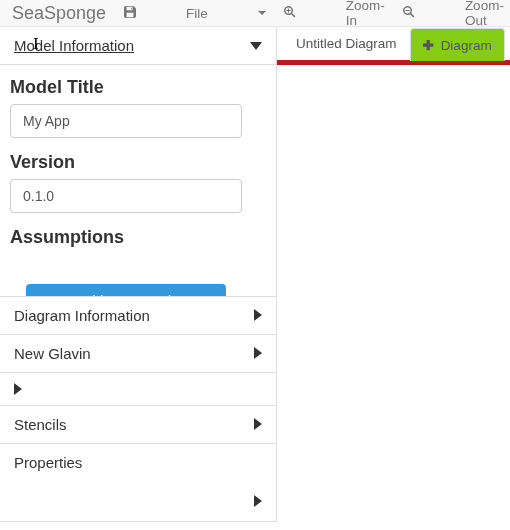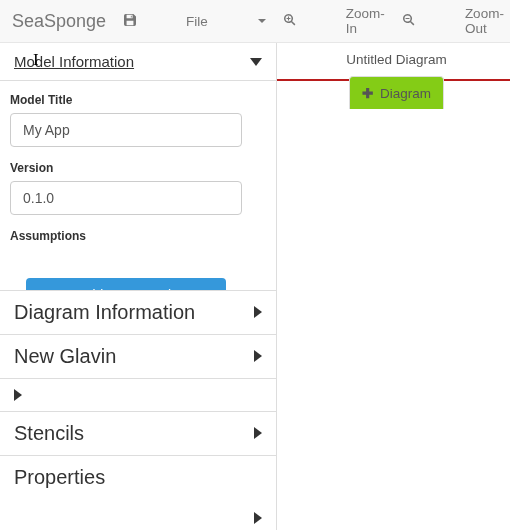--- a/index.html
+++ b/index.html
@@ -4,21 +4,21 @@
 <style>
   * { box-sizing: border-box; }
   html, body {
     margin: 0; padding: 0;
     width: 510px; height: 530px;
     font-family: "Helvetica Neue", Helvetica, Arial, sans-serif;
     font-size: 14px; color: #333; background: #fff; overflow: hidden;
   }
   .navbar {
     display: flex; align-items: center;
-    height: 43px; padding: 0 12px;
+    height: 27px; padding: 0 12px;
     background: #f8f8f8; border-bottom: 1px solid #e7e7e7;
   }
   .brand { font-size: 18px; color: #777; margin-right: 18px; }
   .nav-item {
     color: #777; font-size: 13.5px; margin-right: 18px;
     display: inline-flex; align-items: center; cursor: pointer; gap: 46px;
   }
   .nav-item .glyph { margin-right: 4px; font-size: 12px; }
   .caret-down {
     display: inline-block; width: 0; height: 0; margin-left: 4px;
@@ -46,58 +46,57 @@
     border-left: 8px solid #333; border-right: 0;
   }
   .acc-body {
     padding: 12px 10px 12px 10px;
     border-bottom: 1px solid #ddd;
     overflow: hidden;
     height: 258px;
     position: relative;
   }
   .form-group { margin-bottom: 14px; }
-  .form-label { font-weight: 700; font-size: 12px; margin-bottom: 6px; display: block; }
+  .form-label { font-weight: 700; font-size: 18px; margin-bottom: 6px; display: block; }
   .form-control {
     width: 232px; height: 34px; padding: 6px 12px;
     border: 1px solid #ccc; border-radius: 4px; font-size: 14px;
     color: #555; background: #fff;
   }
   .btn-primary {
     display: inline-flex; align-items: center; justify-content: center;
     background: #3598db; color: #fff; font-size: 14px;
     border: 0; border-radius: 4px; height: 34px; width: 200px;
     cursor: pointer; margin-left: 16px; position: relative;
   }
   .btn-primary .plus { font-weight: 700; margin-right: 5px; }
   .assump-wrap {
     position: absolute; bottom: -22px; left: 10px;
   }
   .tabs {
-    display: flex; align-items: center; height: 38px; padding-left: 6px;
-    border-bottom: 2px solid #b91c1c;
-    flex-direction: column;
+    display: flex; align-items: flex-start; height: 38px; padding-left: 6px;
+    border-bottom: 5px solid #b91c1c;
   }
   .tab {
     padding: 8px 12px; font-size: 13.5px; color: #555;
     border: 1px solid transparent; border-bottom: none;
     border-top-left-radius: 4px; border-top-right-radius: 4px;
     cursor: pointer;
   }
   .tab.active {
     border-color: #ddd; background: #84cc16; position: relative; top: 1px;
   }
   .tab .plus { font-weight: 900; margin-right: 3px; }
   .text-cursor {
     position: absolute; margin-left: -3px; margin-top: -2px;
     font-family: Georgia, serif; pointer-events: none; color: #000;
   }
   .acc-row {
     display: flex; align-items: center; justify-content: space-between;
-    padding: 10px 14px; font-size: 20px; font-weight: 500; color: #333;
+    padding: 10px 14px; font-size: 15px; font-weight: 500; color: #333;
     border-bottom: 1px solid #ddd; cursor: pointer; background: #fff;
   }
   .acc-row.last-extra { height: 44px; justify-content: flex-end; border-bottom: 1px solid #ddd;}
 </style>
 </head>
 <body>
 
 <div class="navbar">
   <span class="brand">SeaSponge</span>
   <span class="nav-item">

